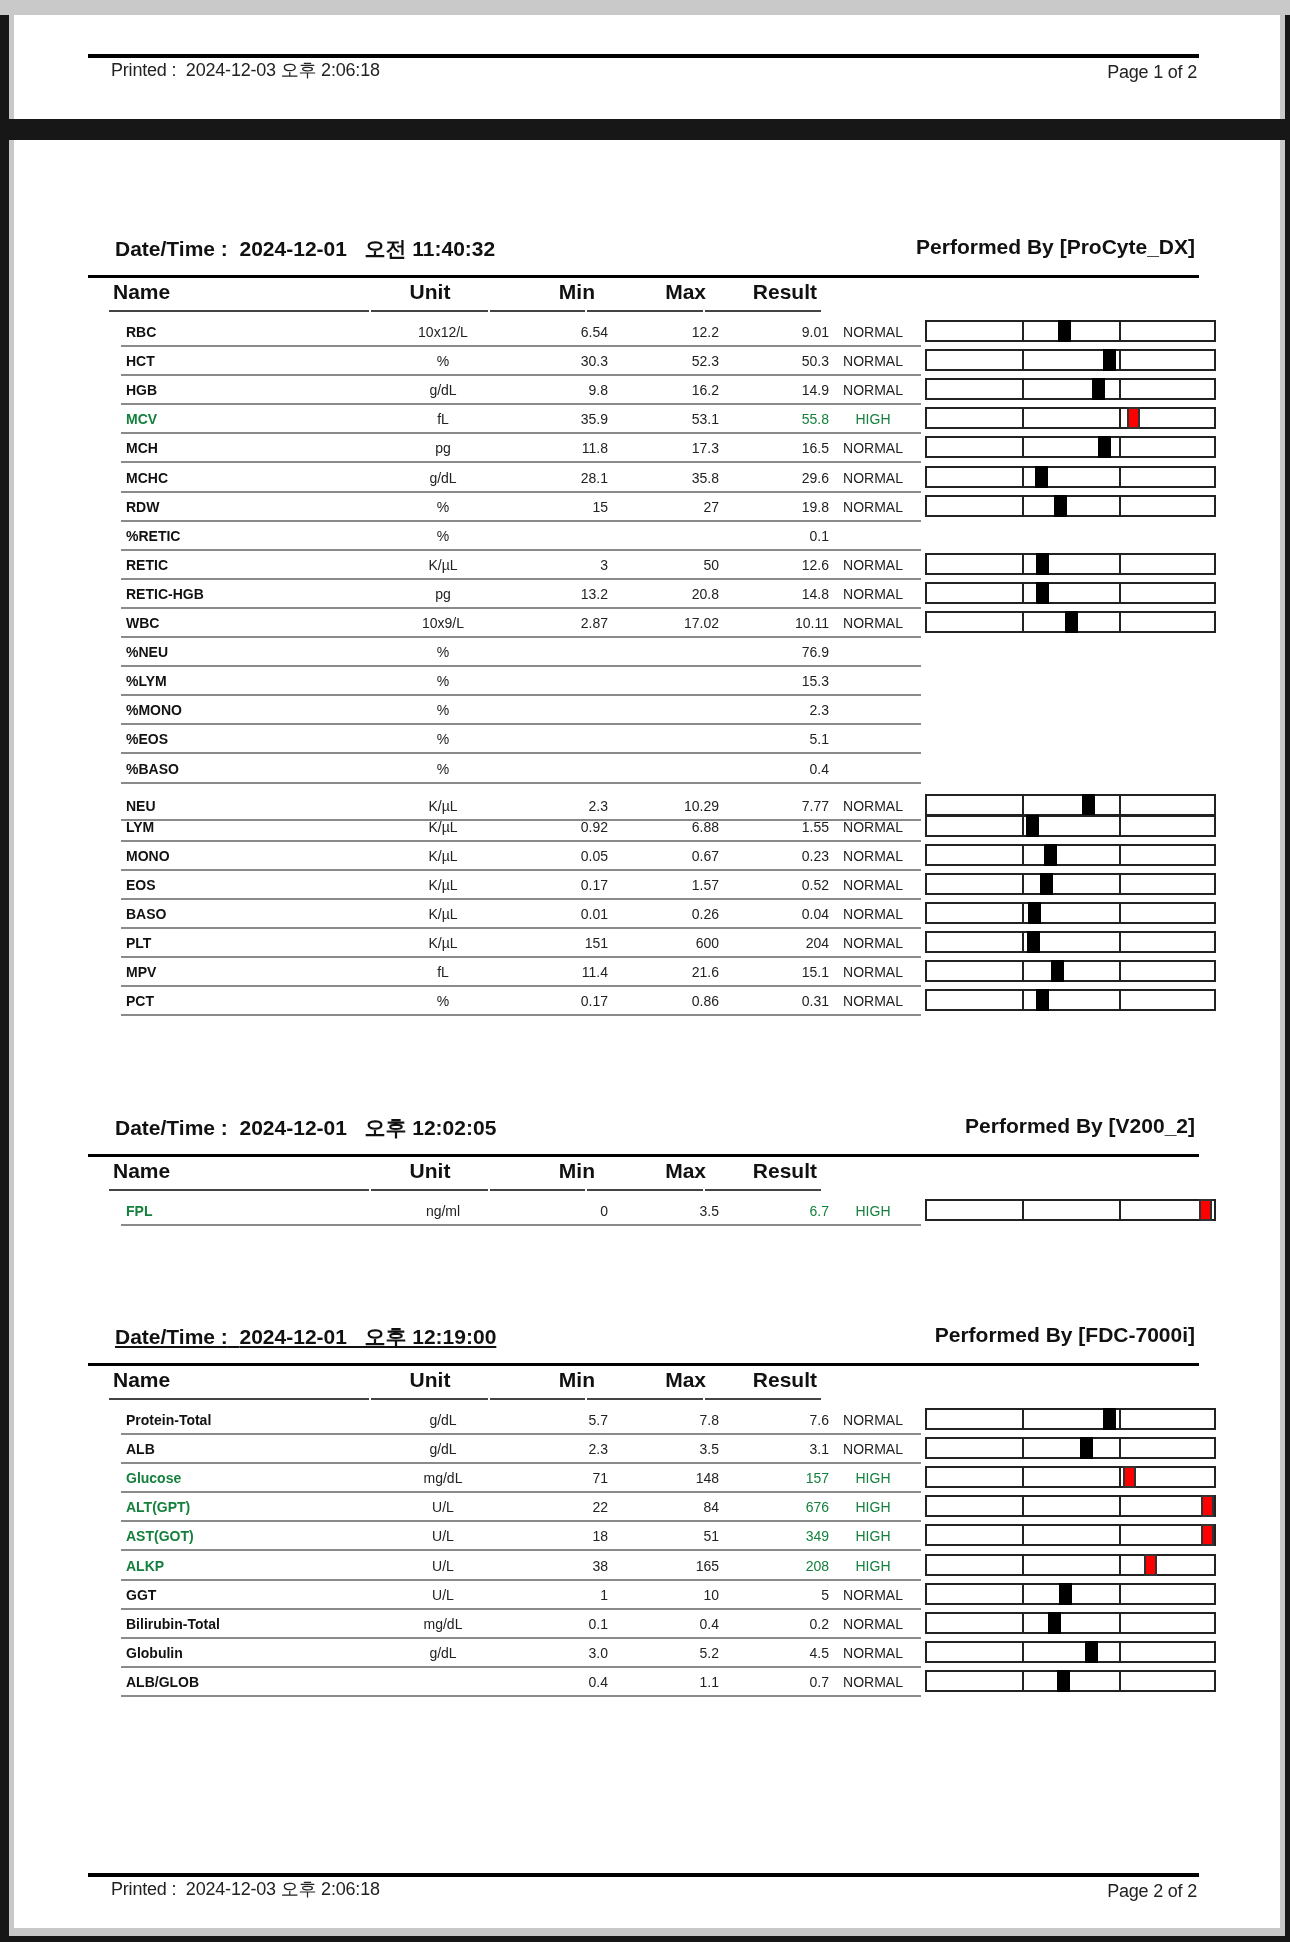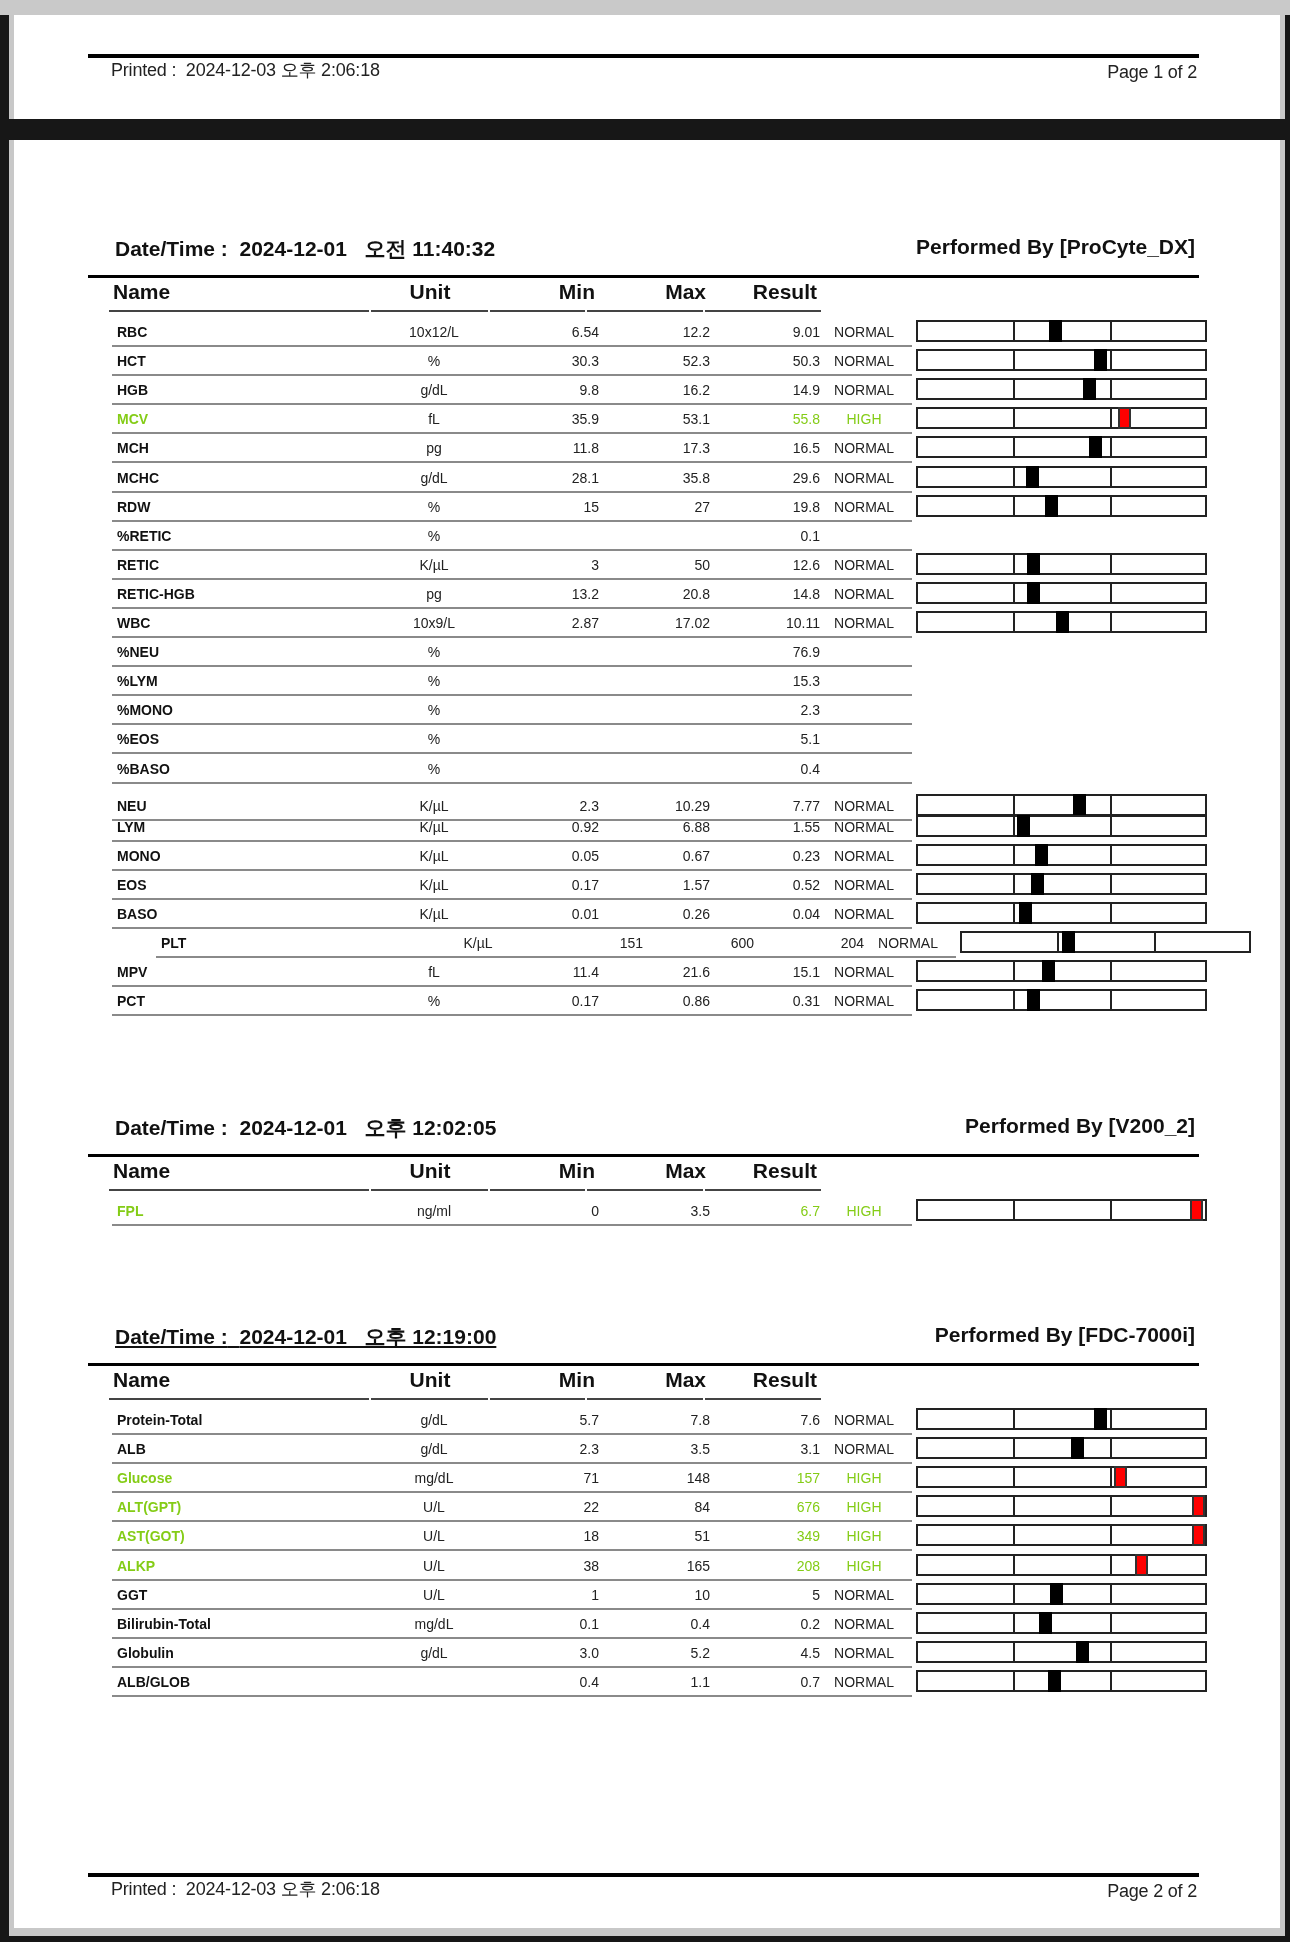--- a/index.html
+++ b/index.html
@@ -21,29 +21,29 @@
   .footer-text { position:absolute; font-size:18px; color:#222; letter-spacing:-0.2px;text-align:center; }
 
   .section-head { position:absolute; left:0; width:1290px; }
   .dt { position:absolute; left:115px; font-size:21px; font-weight:bold; white-space:pre; }
   .pb { position:absolute; right:95px; font-size:21px; font-weight:bold; text-align:right; }
   .thick { position:absolute; left:88px; width:1111px; height:3px; background:#000; }
 
   .colhead { position:absolute; font-size:21px; font-weight:bold; }
   .ul { position:absolute; height:2px; background:#444; }
 
-  .row { position:absolute; left:4px; width:1022px; height:29px; }
+  .row { position:absolute; left:13px; width:1022px; height:29px; }
   .row .cell { position:absolute; top:6px; font-size:14px; color:#222; white-space:nowrap; }
   .row .name { left:113px; font-weight:bold; color:#111; }
   .row .unit { left:370px; width:120px; text-align:center; }
   .row .min { left:480px; width:115px; text-align:right; }
   .row .max { left:590px; width:116px; text-align:right; }
   .row .res { left:700px; width:116px; text-align:right; }
   .row .flag { left:825px; width:70px; text-align:center; }
-  .row.high .name, .row.high .res, .row.high .flag { color:#84cc16; }
+  .row.high .name, .row.high .res, .row.high .flag { color:#15803d; }
   .row .line { position:absolute; left:108px; top:27px; width:800px; height:2px; background:#8a8a8a; }
 
   .gauge { position:absolute; left:912px; top:2px; width:291px; height:22px; border:2px solid #222; box-sizing:border-box; }
   .gauge .div1, .gauge .div2 { position:absolute; top:0; width:2px; height:100%; background:#222; }
   .gauge .div1 { left:95px; }
   .gauge .div2 { left:192px; }
   .gauge .mark { position:absolute; top:-2px; width:13px; height:22px; background:#000; box-sizing:border-box; }
   .gauge .mark.red { background:#ff0000; border:2px solid #333; }
 </style>
 </head>
@@ -333,21 +333,21 @@
       <span class="cell max">0.26</span>
       <span class="cell res">0.04</span>
       <span class="cell flag">NORMAL</span>
       <div class="line"></div>
       <div class="gauge">
         <div class="div1"></div>
         <div class="div2"></div>
         <div class="mark" style="left: 100.647px;"></div>
       </div>
     </div>
-    <div class="row" style="top: 929.1px; margin-left: 44px;">
+    <div class="row" style="top: 929.1px;">
       <span class="cell name">PLT</span>
       <span class="cell unit">K/µL</span>
       <span class="cell min">151</span>
       <span class="cell max">600</span>
       <span class="cell res">204</span>
       <span class="cell flag">NORMAL</span>
       <div class="line"></div>
       <div class="gauge">
         <div class="div1"></div>
         <div class="div2"></div>

